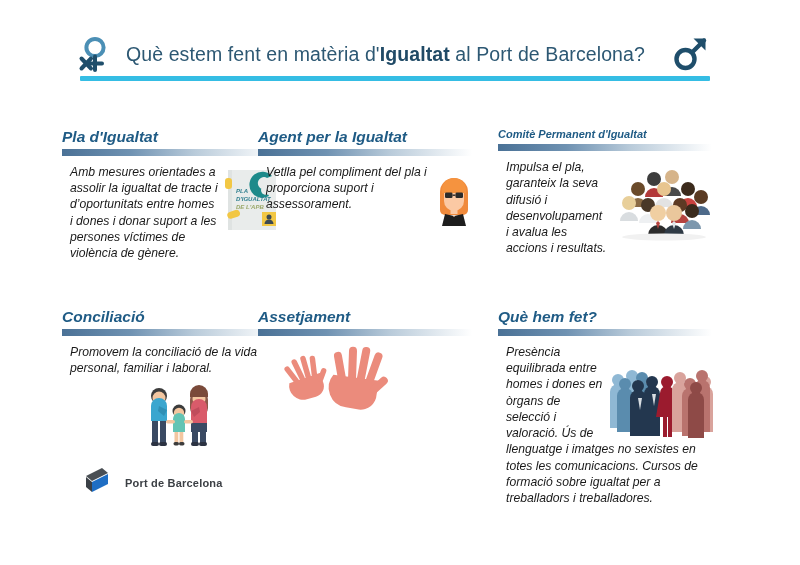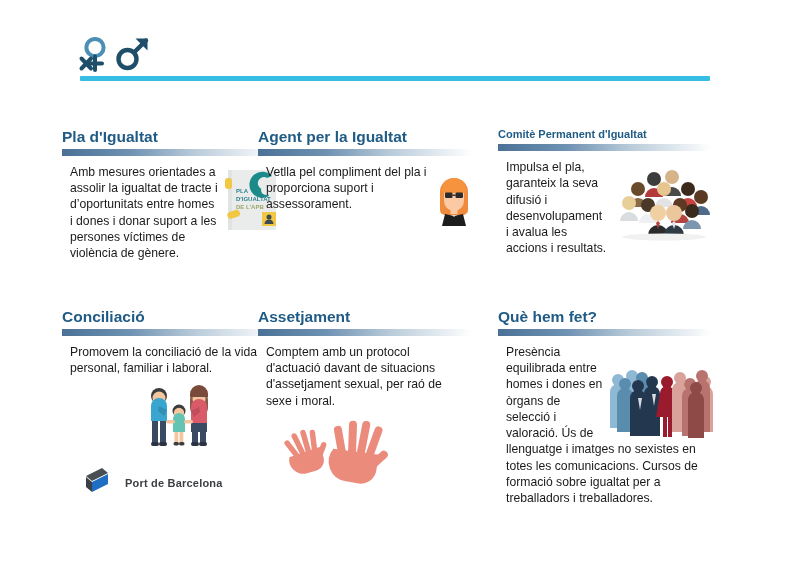--- a/index.html
+++ b/index.html
@@ -49,20 +49,21 @@
     width: 630px;
     height: 5px;
     background: #35bde4;
     border-radius: 1px;
   }
 
   
   .col {
     position: absolute;
     width: 218px;
+    font-style: italic;
   }
   .col-1 { left: 62px; }
   .col-2 { left: 258px; }
   .col-3 { left: 498px; }
   .row-1 { top: 128px; }
   .row-2 { top: 308px; }
 
   .sec-title {
     font-size: 15.5px;
     font-weight: bold;
@@ -117,20 +118,23 @@
   <div id="header-row">
 
     <svg class="gender-icon" width="40" height="40" viewBox="0 0 40 40">
       <circle cx="23" cy="13.5" r="8.6" fill="none" stroke="#4b8fb5" stroke-width="4"></circle>
       <line x1="23" y1="22.6" x2="23" y2="36" stroke="#1f4e6b" stroke-width="4" stroke-linecap="round"></line>
       <line x1="15.5" y1="29.5" x2="30" y2="29.5" stroke="#1f4e6b" stroke-width="4" stroke-linecap="round"></line>
       <line x1="9.5" y1="24.5" x2="19" y2="34.5" stroke="#1f4e6b" stroke-width="4" stroke-linecap="round"></line>
       <line x1="9.5" y1="34.5" x2="19" y2="24.5" stroke="#1f4e6b" stroke-width="4" stroke-linecap="round"></line>
     </svg>
 
+    <div id="header-title">
+      <span>Què estem fent en matèria d'</span><b>Igualtat</b><span> al Port de Barcelona?</span>
+    </div>
 
     <svg class="gender-icon" width="40" height="40" viewBox="0 0 40 40">
       <circle cx="15.5" cy="25" r="9" fill="none" stroke="#1f4e6b" stroke-width="4.4"></circle>
       <line x1="22.5" y1="18" x2="34" y2="6.5" stroke="#1f4e6b" stroke-width="4.4" stroke-linecap="round"></line>
       <polygon points="35.5,4.5 35.5,16.5 23.5,4.5" fill="#1f4e6b"></polygon>
     </svg>
   </div>
   <div id="header-rule"></div>
 </div>
 
@@ -278,21 +282,20 @@
         <rect x="44" y="36" width="9" height="3.4" rx="1.7" fill="#f3c6a0"></rect>
       </svg>
     </span>
   </div>
 </div>
 
 <div class="col col-2 row-2">
   <div class="sec-title">Assetjament</div>
   <div class="sec-rule"></div>
   <div class="sec-body" style="width:196px;">
-    <p>Comptem amb un protocol d'actuació davant de situacions d'assetjament sexual, per raó de sexe i moral.</p>
     <span style="display:block;margin:2px 0 0 24px;width:110px;height:70px;">
       <svg width="110" height="70" viewBox="0 0 110 70">
         <g fill="#eb8b7c">
 
           <g transform="translate(2,10) rotate(-16 30 30) scale(0.78)">
             <rect x="10" y="8" width="7" height="26" rx="3.5" transform="rotate(-22 13 20)"></rect>
             <rect x="20" y="2" width="7" height="30" rx="3.5" transform="rotate(-10 23 17)"></rect>
             <rect x="30" y="1" width="7" height="31" rx="3.5"></rect>
             <rect x="40" y="4" width="7" height="28" rx="3.5" transform="rotate(9 43 18)"></rect>
             <path d="M8 30 a18 18 0 0 0 16 26 l12 0 a14 14 0 0 0 14 -16 l0 -12 z"></path>

